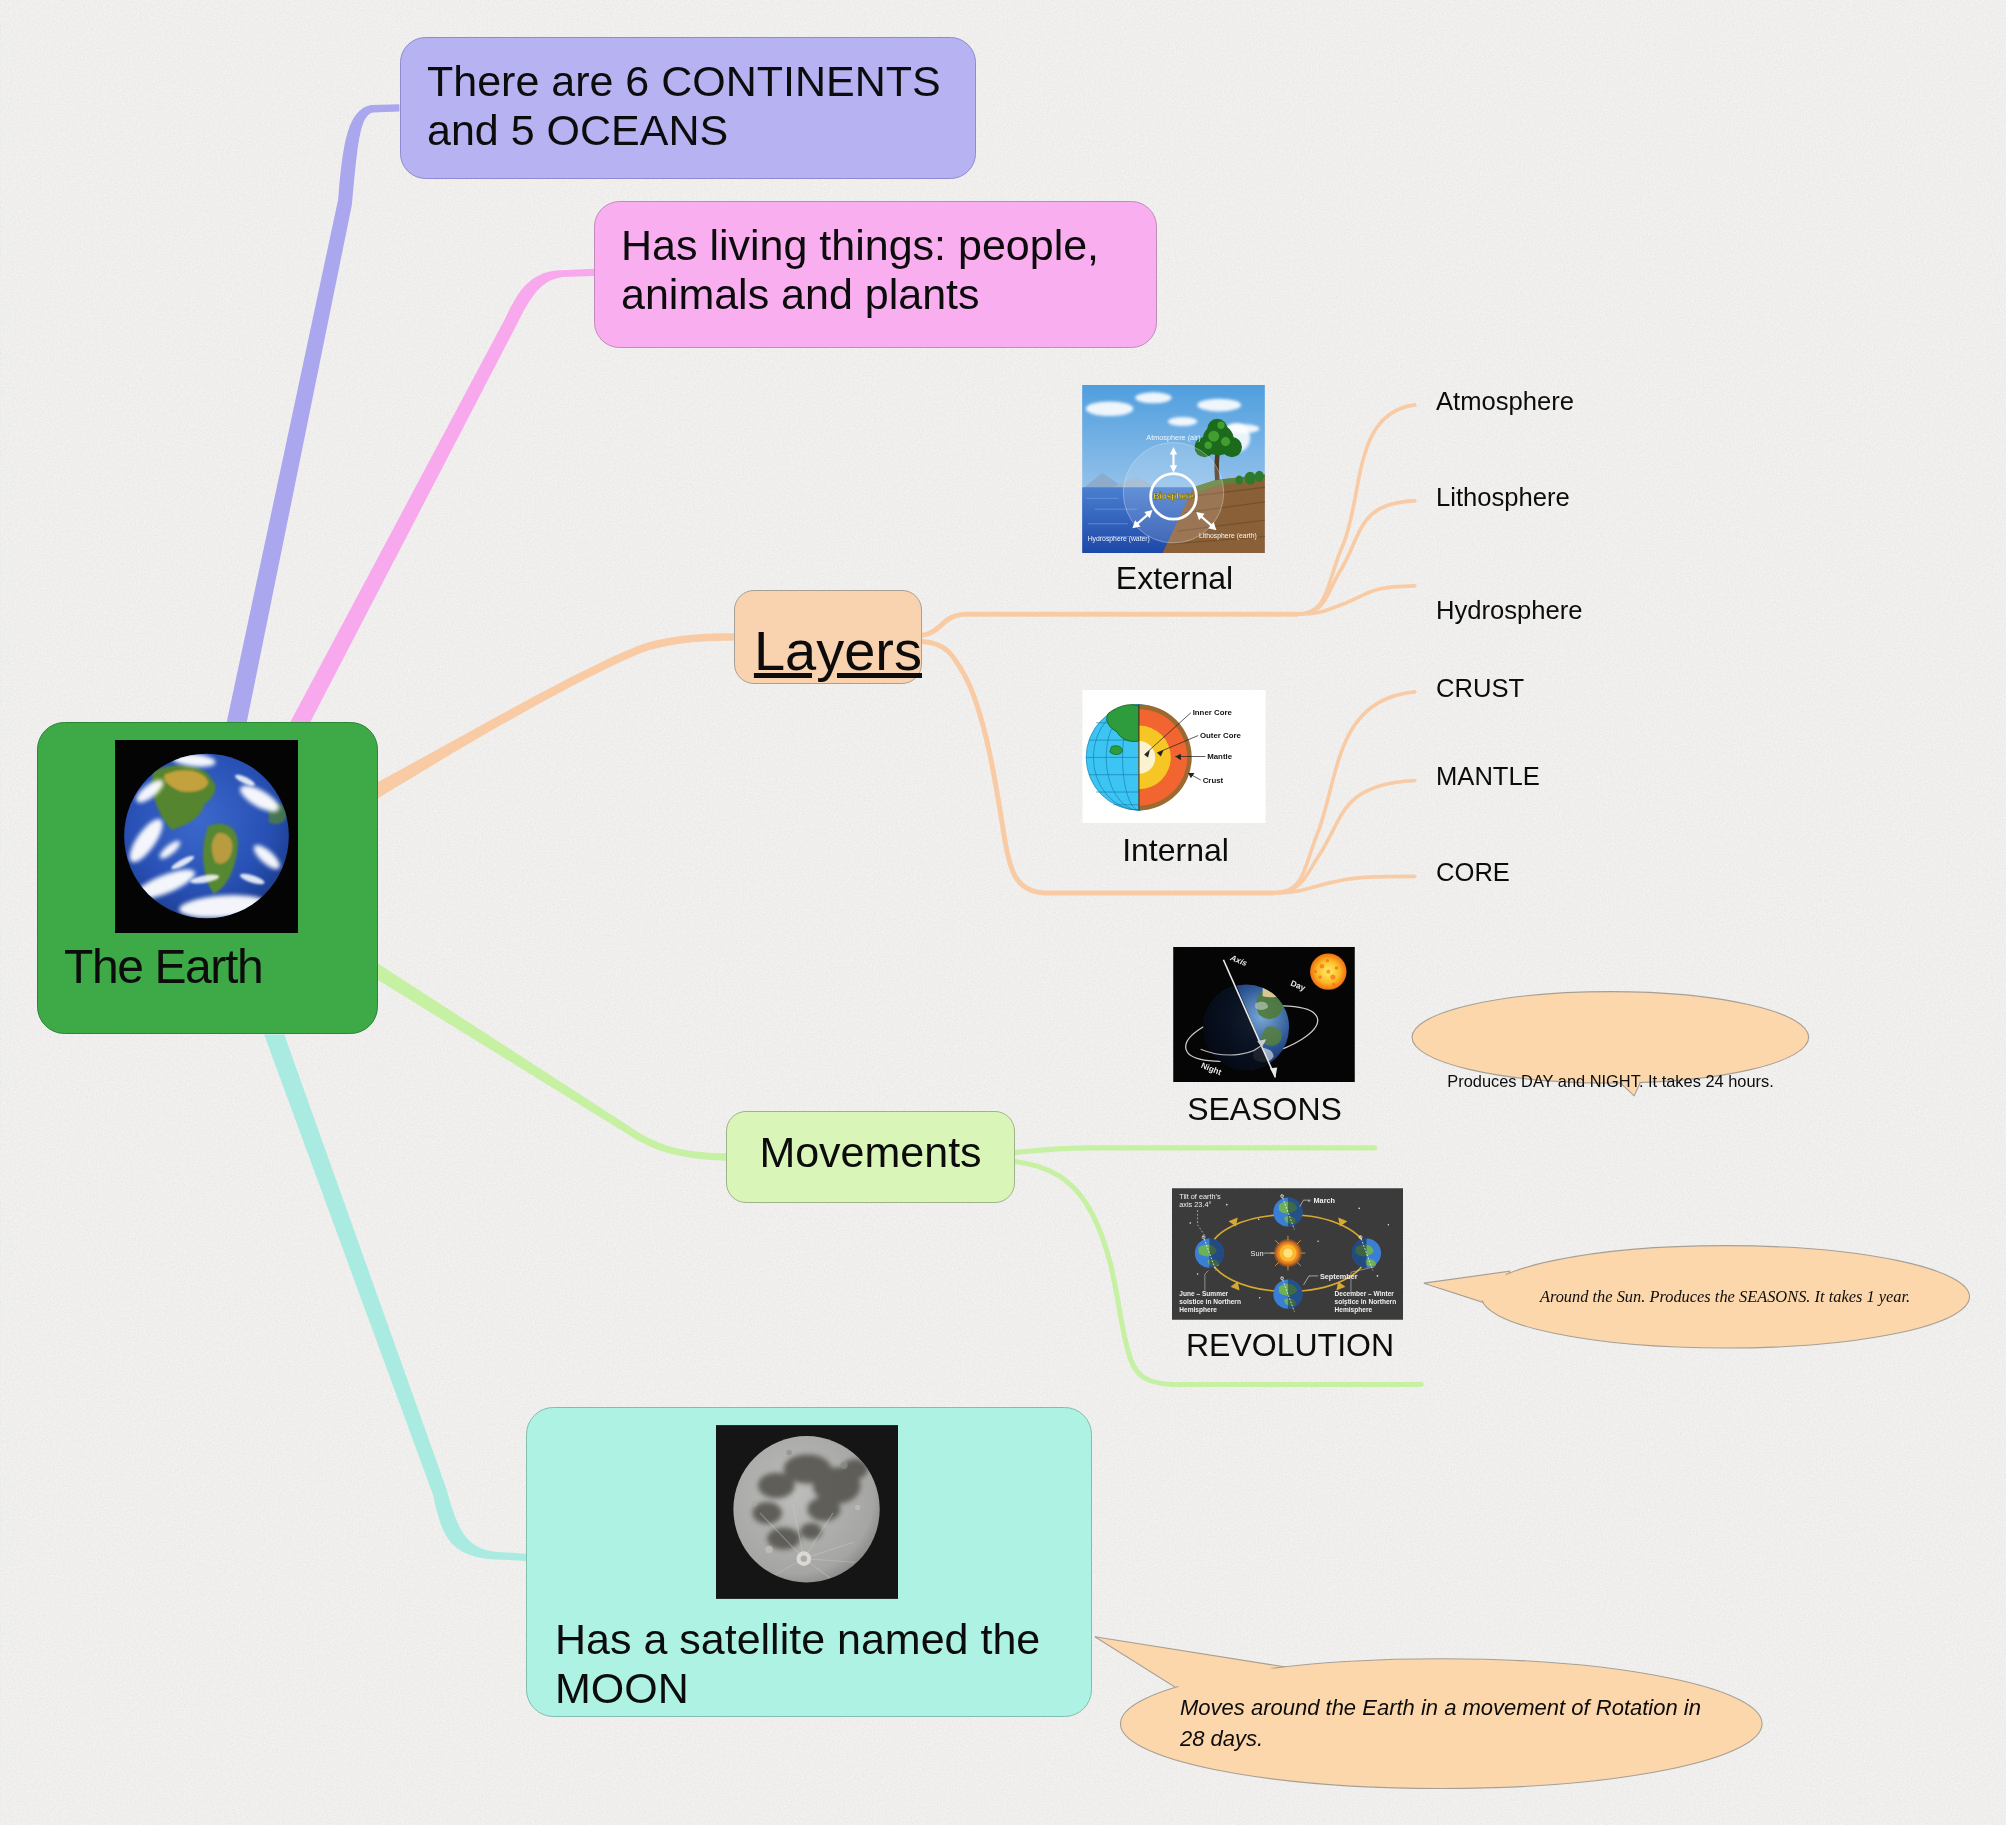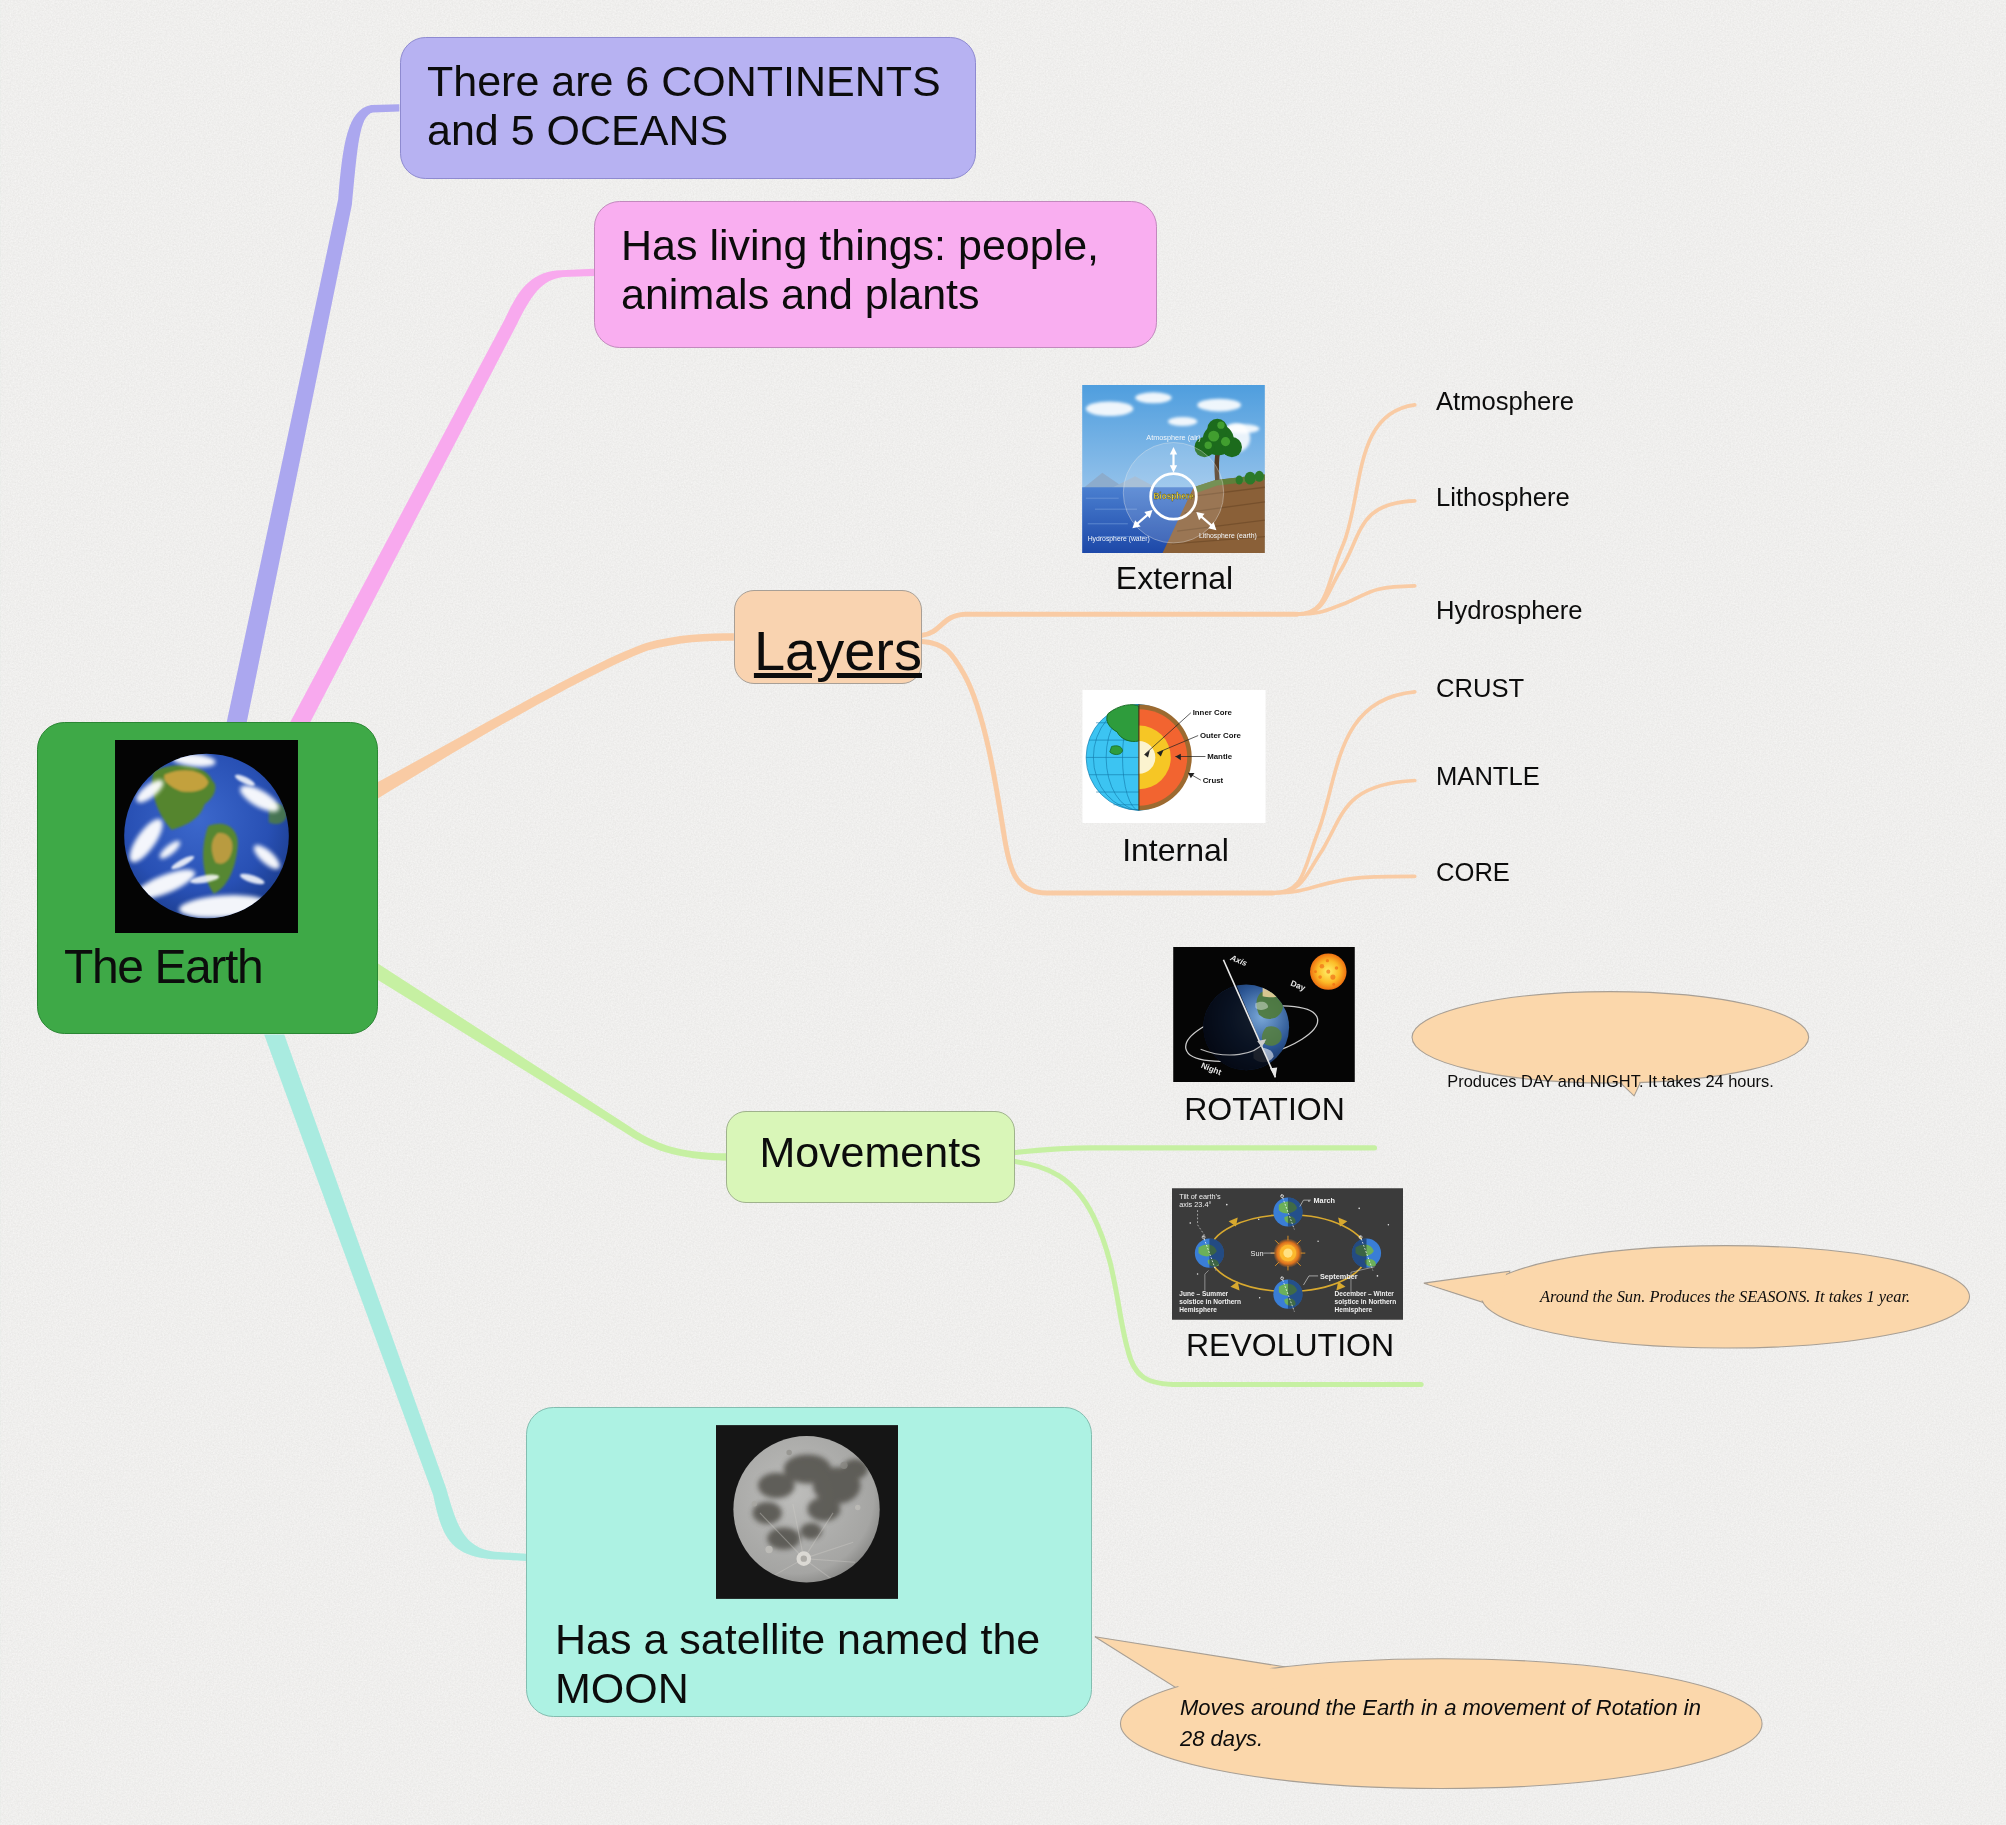--- a/index.html
+++ b/index.html
@@ -77,21 +77,21 @@
 <div class="lbl" style="left:734px;top:618px;width:188px;text-align:right;font-size:56px;text-decoration:underline;">Layers</div>
 
 <div class="box" style="left:726px;top:1111px;width:289px;height:92px;background:#d9f6b8;border:1.4px solid #9fb28c;border-radius:20px;"></div>
 <div class="lbl" style="left:726px;top:1128px;width:289px;text-align:center;font-size:43px;">Movements</div>
 
 <div class="box" style="left:526px;top:1407px;width:566px;height:310px;background:#adf2e3;border:1.4px solid #83bdb0;border-radius:27.4px;"></div>
 <div class="lbl" style="left:555px;top:1615px;font-size:43px;line-height:49px;">Has a satellite named the<br>MOON</div>
 
 <div class="lbl" style="left:1083px;top:560px;width:183px;text-align:center;font-size:32px;">External</div>
 <div class="lbl" style="left:1084px;top:832px;width:183px;text-align:center;font-size:32px;">Internal</div>
-<div class="lbl" style="left:1173px;top:1091px;width:183px;text-align:center;font-size:32px;">ROTATION</div>
+<div class="lbl" style="left:1173px;top:1091px;width:183px;text-align:center;font-size:32px;">SEASONS</div>
 <div class="lbl" style="left:1186px;top:1327px;width:207px;font-size:32px;">REVOLUTION</div>
 
 <div class="lbl" style="left:1436px;top:386px;font-size:25.6px;line-height:31px;">Atmosphere</div>
 <div class="lbl" style="left:1436px;top:482px;font-size:25.6px;line-height:31px;">Lithosphere</div>
 <div class="lbl" style="left:1436px;top:567px;font-size:25.6px;line-height:31px;margin-top:28px;">Hydrosphere</div>
 <div class="lbl" style="left:1436px;top:673px;font-size:25.6px;line-height:31px;">CRUST</div>
 <div class="lbl" style="left:1436px;top:761px;font-size:25.6px;line-height:31px;">MANTLE</div>
 <div class="lbl" style="left:1436px;top:857px;font-size:25.6px;line-height:31px;">CORE</div>
 
 <div class="lbl" style="left:1412px;top:1028px;width:397px;text-align:center;font-size:16.4px;margin-top:44px;">Produces DAY and NIGHT. It takes 24 hours.</div>

